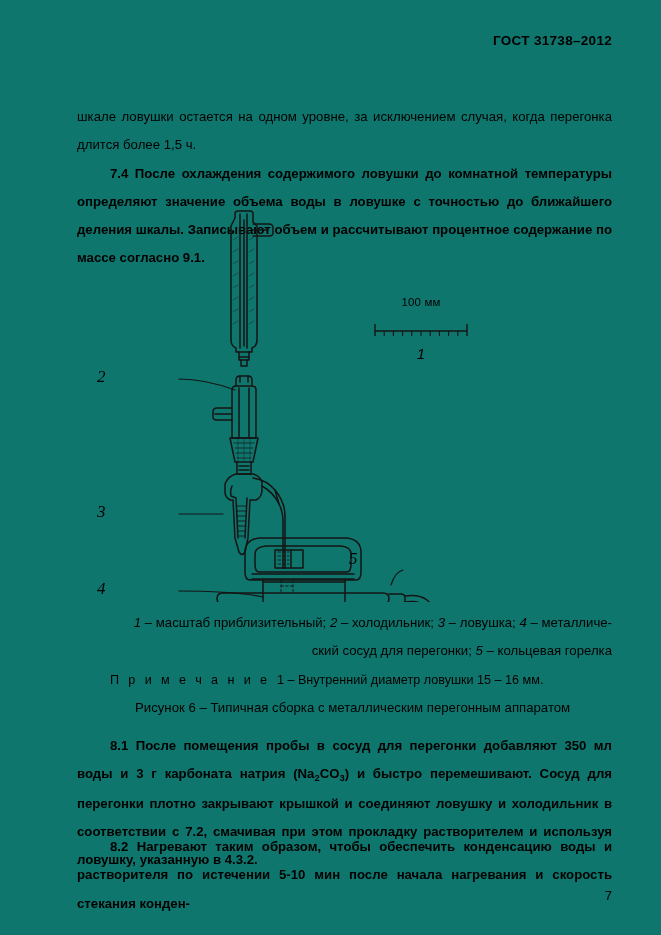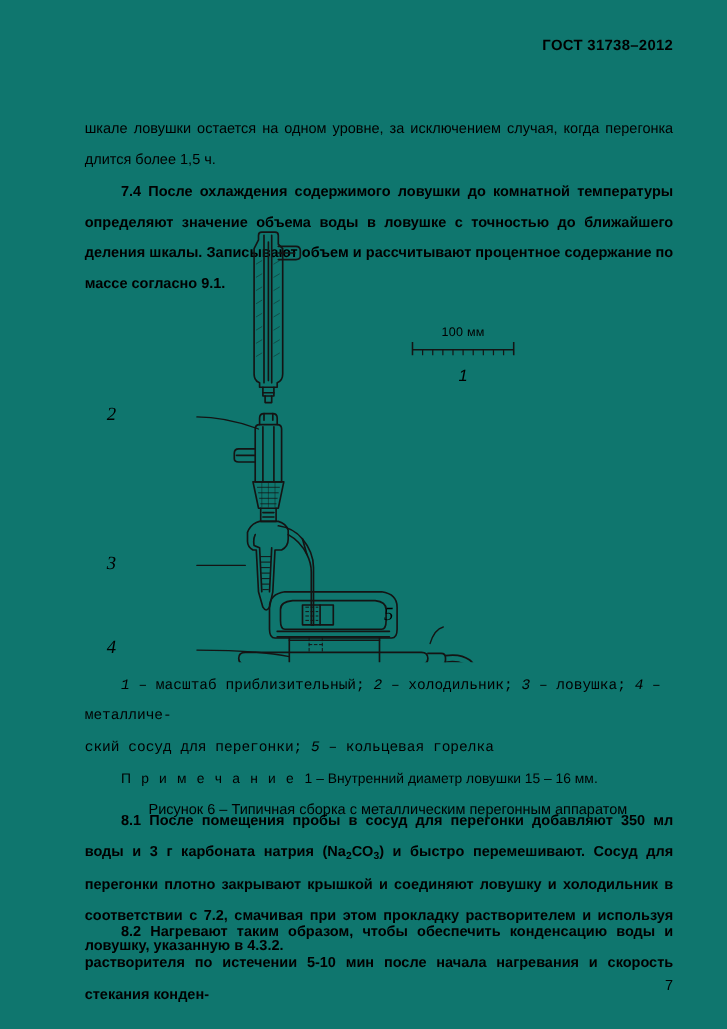--- a/index.html
+++ b/index.html
@@ -62,22 +62,21 @@
   .caption-block {
     position: absolute;
     left: 77px;
     top: 609px;
     width: 535px;
   }
   p.caption {
     margin: 0;
     font-size: 13.2px;
     line-height: 28.3px;
-    text-align: left;
-    font-family: Liberation Mono, monospace;
+    text-align: right;
   }
   p.caption.first {
     text-indent: 33px;
   }
   .it { font-style: italic; }
   p.note {
     margin: 0;
     font-size: 12.6px;
     line-height: 28.3px;
     text-indent: 33px;
@@ -124,21 +123,21 @@
   .scale-wrap {
     position: absolute;
     left: 296px;
     top: 96px;
     width: 96px;
   }
   .scale-label {
     font-size: 11.4px;
     text-align: center;
     letter-spacing: 0.2px;
-    margin-bottom: 1px;
+    margin-bottom: 14px;
   }
   .scale-num {
     font-size: 15px;
     font-style: italic;
     text-align: center;
     margin-top: 1px;
   }
   .lbl {
     position: absolute;
     font-size: 17px;

